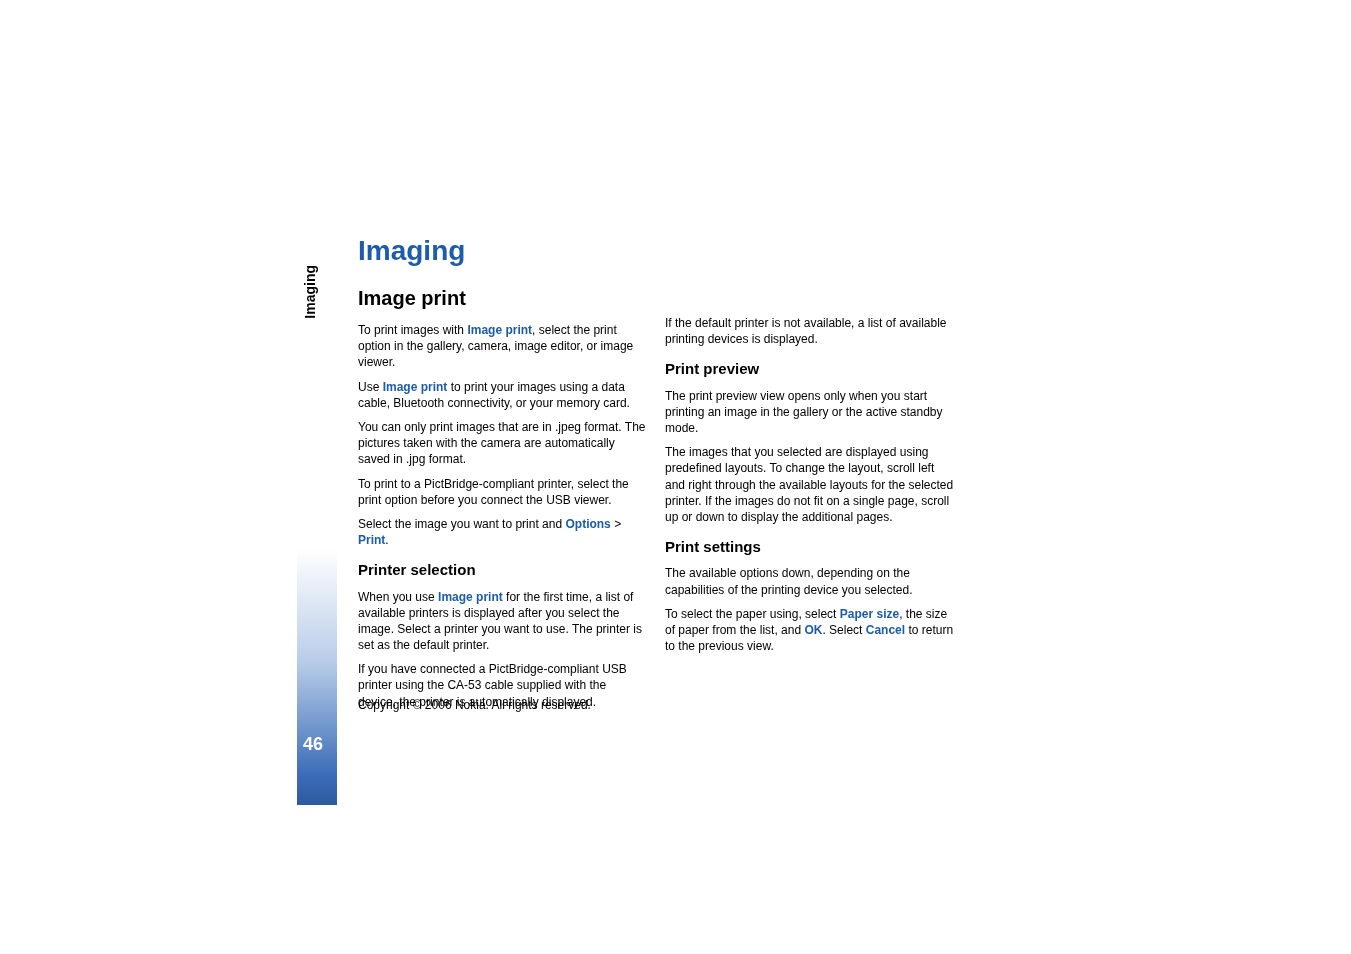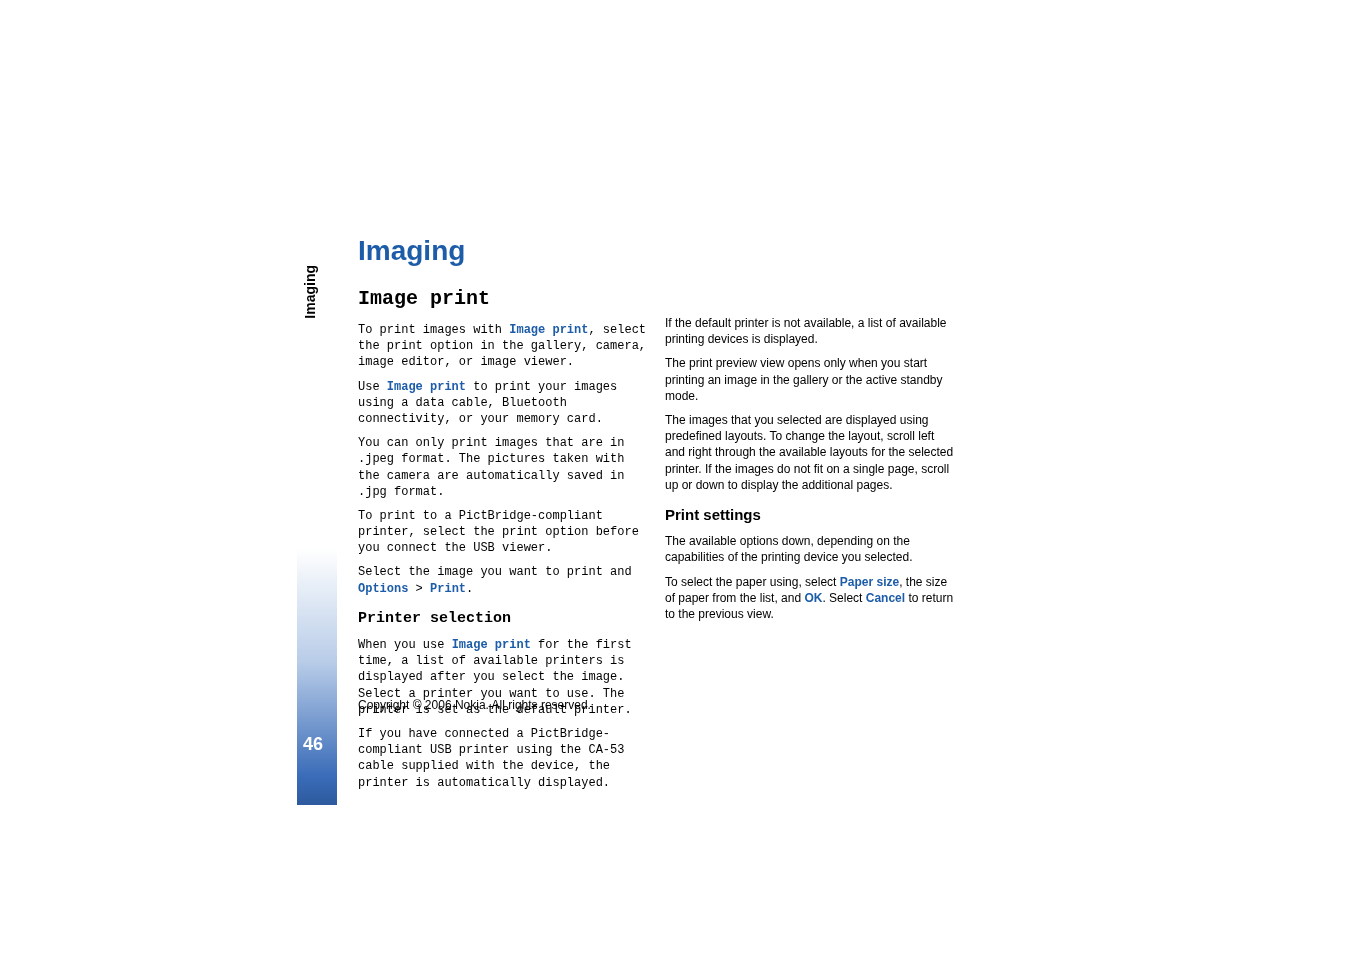--- a/index.html
+++ b/index.html
@@ -62,21 +62,20 @@
     .column {
       width: 289px;
       font-size: 12px;
       line-height: 1.35;
       color: #000;
     }
     .column-left {
       position: absolute;
       left: 0;
       top: 0;
-      font-family: Liberation Mono, monospace;
     }
     .column-right {
       position: absolute;
       left: 307px;
       top: 16px;
     }
     h2 {
       font-size: 20px;
       font-weight: bold;
       color: #000;
@@ -131,20 +130,21 @@
     </p>
     <h3>Printer selection</h3>
     <p>
       <span>When you use </span><span class="link">Image print</span><span> for the first time, a list of available printers is displayed after you select the image. Select a printer you want to use. The printer is set as the default printer.</span>
     </p>
     <p>If you have connected a PictBridge-compliant USB printer using the CA-53 cable supplied with the device, the printer is automatically displayed.</p>
   </div>
 
   <div class="column column-right">
     <p style="margin-top:14px;">If the default printer is not available, a list of available printing devices is displayed.</p>
+    <h3>Print preview</h3>
     <p>The print preview view opens only when you start printing an image in the gallery or the active standby mode.</p>
     <p>The images that you selected are displayed using predefined layouts. To change the layout, scroll left and right through the available layouts for the selected printer. If the images do not fit on a single page, scroll up or down to display the additional pages.</p>
     <h3>Print settings</h3>
     <p>The available options down, depending on the capabilities of the printing device you selected.</p>
     <p>
       <span>To select the paper using, select </span><span class="link">Paper size</span><span>, the size of paper from the list, and </span><span class="link">OK</span><span>. Select </span><span class="link">Cancel</span><span> to return to the previous view.</span>
     </p>
   </div>
 </div>
 

